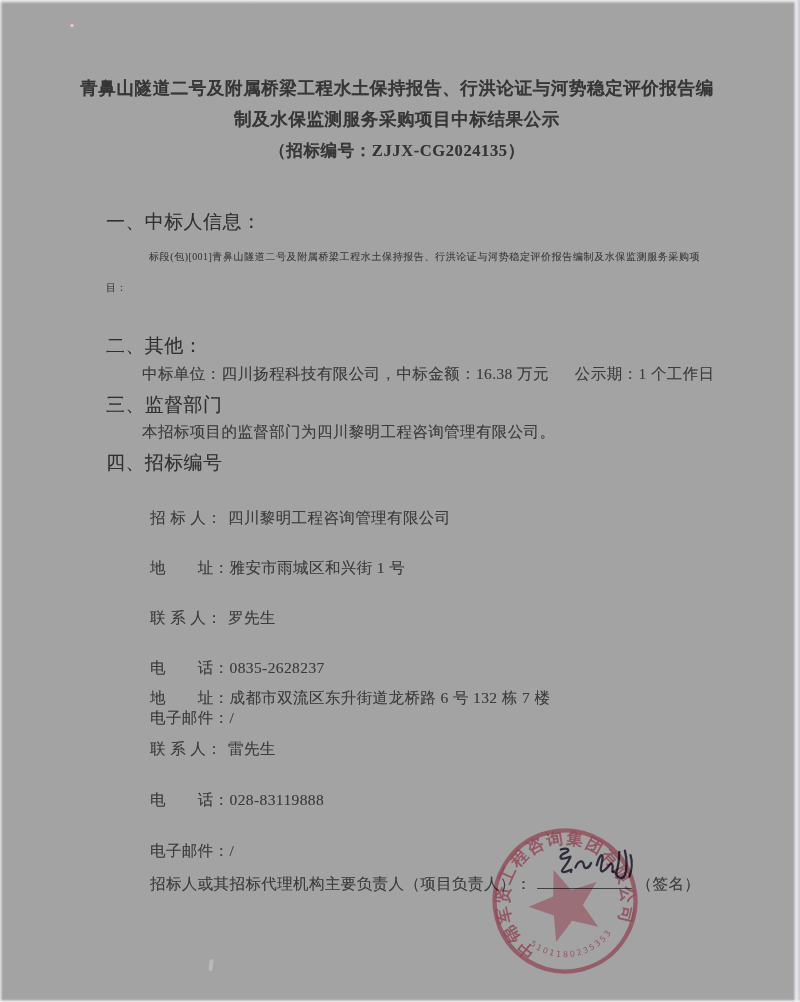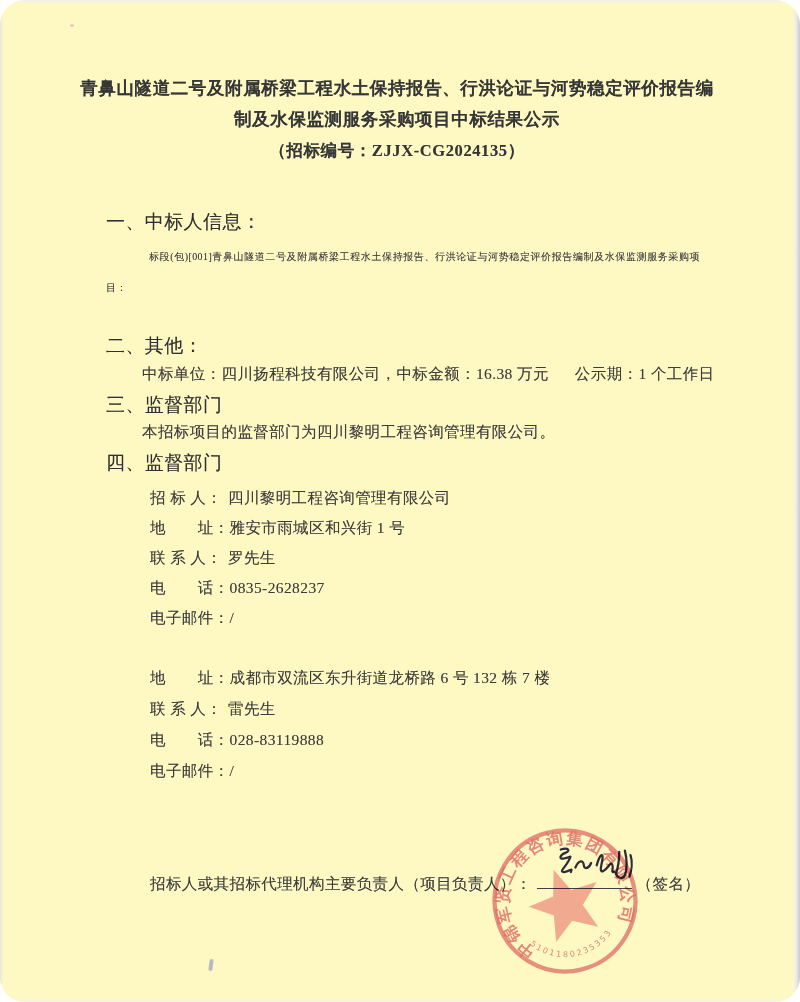--- a/index.html
+++ b/index.html
@@ -1,39 +1,39 @@
 <!DOCTYPE html>
 <html><head>
 <meta charset="utf-8">
 <style>
   html,body{margin:0;padding:0;background:#ffffff;}
   #page{
-    position:relative;width:800px;height:1002px;background:#fef9c3;
-    font-family:"Liberation Serif","DejaVu Serif",serif;color:#3c3c3c;overflow:hidden;border-radius:25px;
+    position:relative;width:800px;height:1002px;background:#a3a3a3;
+    font-family:"Liberation Serif","DejaVu Serif",serif;color:#3c3c3c;overflow:hidden;
   }
   
   .edge{position:absolute;pointer-events:none;}
   #edge-left{left:0;top:0;bottom:0;width:3px;background:linear-gradient(to right,#e3e3e6,rgba(255,255,255,0));}
   #edge-top{left:0;top:0;right:0;height:4px;background:linear-gradient(to bottom,#f0f0f2,rgba(255,255,255,0));}
   #edge-right{right:0;top:0;bottom:0;width:7px;background:linear-gradient(to left,#c9c9ce,#ececef 55%,rgba(255,255,255,0));}
   #edge-bottom{left:0;bottom:0;right:0;height:3px;background:linear-gradient(to top,#f1f1f3,rgba(255,255,255,0));}
   #speck-pink{position:absolute;left:70px;top:24px;width:4px;height:3px;border-radius:50%;background:#eec3cb;}
   #speck-gray{position:absolute;left:209px;top:959px;width:4px;height:12px;background:#b9b9bf;transform:rotate(8deg);border-radius:2px;filter:blur(.4px);}
 
   .t{position:absolute;white-space:nowrap;letter-spacing:.4px;text-shadow:0 0 .5px rgba(70,70,70,.45);}
   #title-block{position:absolute;left:0;right:6px;top:73px;text-align:center;font-weight:bold;font-size:17.5px;line-height:31px;color:#363636;letter-spacing:.6px;text-shadow:0 0 .5px rgba(60,60,60,.5);}
   .heading{font-weight:normal;font-size:19px;color:#303030;}
   .body-txt{font-size:15.5px;}
   #s1-para{position:absolute;left:106px;top:241px;width:594px;font-size:10px;line-height:31px;text-align:justify;text-indent:43px;white-space:normal;letter-spacing:.4px;text-shadow:0 0 .5px rgba(70,70,70,.45);}
   .gap42{display:inline-block;width:42px;}
   .gap26{display:inline-block;width:26px;}
   .row{white-space:nowrap;}
   #tenderer-rows{position:absolute;left:150px;top:483px;font-size:15.5px;line-height:30px;letter-spacing:.4px;text-shadow:0 0 .5px rgba(70,70,70,.45);}
   #agency-rows{position:absolute;left:150px;top:662px;font-size:15.5px;line-height:31px;letter-spacing:.4px;text-shadow:0 0 .5px rgba(70,70,70,.45);}
-  .lbl{display:inline-block;min-width:78px;}
+  .lbl{display:inline-block;min-width:78px;margin-top:20px;}
   .lbl-wide{display:inline-block;}
   .underline{display:inline-block;position:relative;border-bottom:1.8px solid #3f3f46;height:1em;vertical-align:baseline;margin:0 5px;}
   #sign-underline{width:95px;}
   #stamp-underline{width:114px;}
   #signature-svg{position:absolute;left:16px;top:-27px;overflow:visible;}
   #seal{position:absolute;left:487px;top:823px;width:156px;height:156px;mix-blend-mode:multiply;opacity:.88;filter:blur(.45px);}
 </style>
 </head>
 <body>
 
@@ -56,21 +56,21 @@
   <div id="s1-para">标段(包)[001]青鼻山隧道二号及附属桥梁工程水土保持报告、行洪论证与河势稳定评价报告编制及水保监测服务采购项目：</div>
 
   <div class="t heading" style="left:106px;top:333px;">二、其他：</div>
   <div class="t body-txt" style="left:142px;top:364px;">
     <span>中标单位：四川扬程科技有限公司，中标金额：16.38 万元</span><span class="gap26"></span><span>公示期：</span><span>1 个工作日</span>
   </div>
 
   <div class="t heading" style="left:106px;top:392px;">三、监督部门</div>
   <div class="t body-txt" style="left:142px;top:422px;">本招标项目的监督部门为四川黎明工程咨询管理有限公司。</div>
 
-  <div class="t heading" style="left:106px;top:450px;">四、监督部门</div>
+  <div class="t heading" style="left:106px;top:450px;">四、招标编号</div>
 
   <div id="tenderer-rows">
     <div class="row"><span class="lbl">招 标 人：</span><span>四川黎明工程咨询管理有限公司</span></div>
     <div class="row"><span class="lbl">地　　址：</span><span>雅安市雨城区和兴街 1 号</span></div>
     <div class="row"><span class="lbl">联 系 人：</span><span>罗先生</span></div>
     <div class="row"><span class="lbl">电　　话：</span><span>0835-2628237</span></div>
     <div class="row"><span class="lbl">电子邮件：</span><span>/</span></div>
   </div>
 
   <div id="agency-rows">

